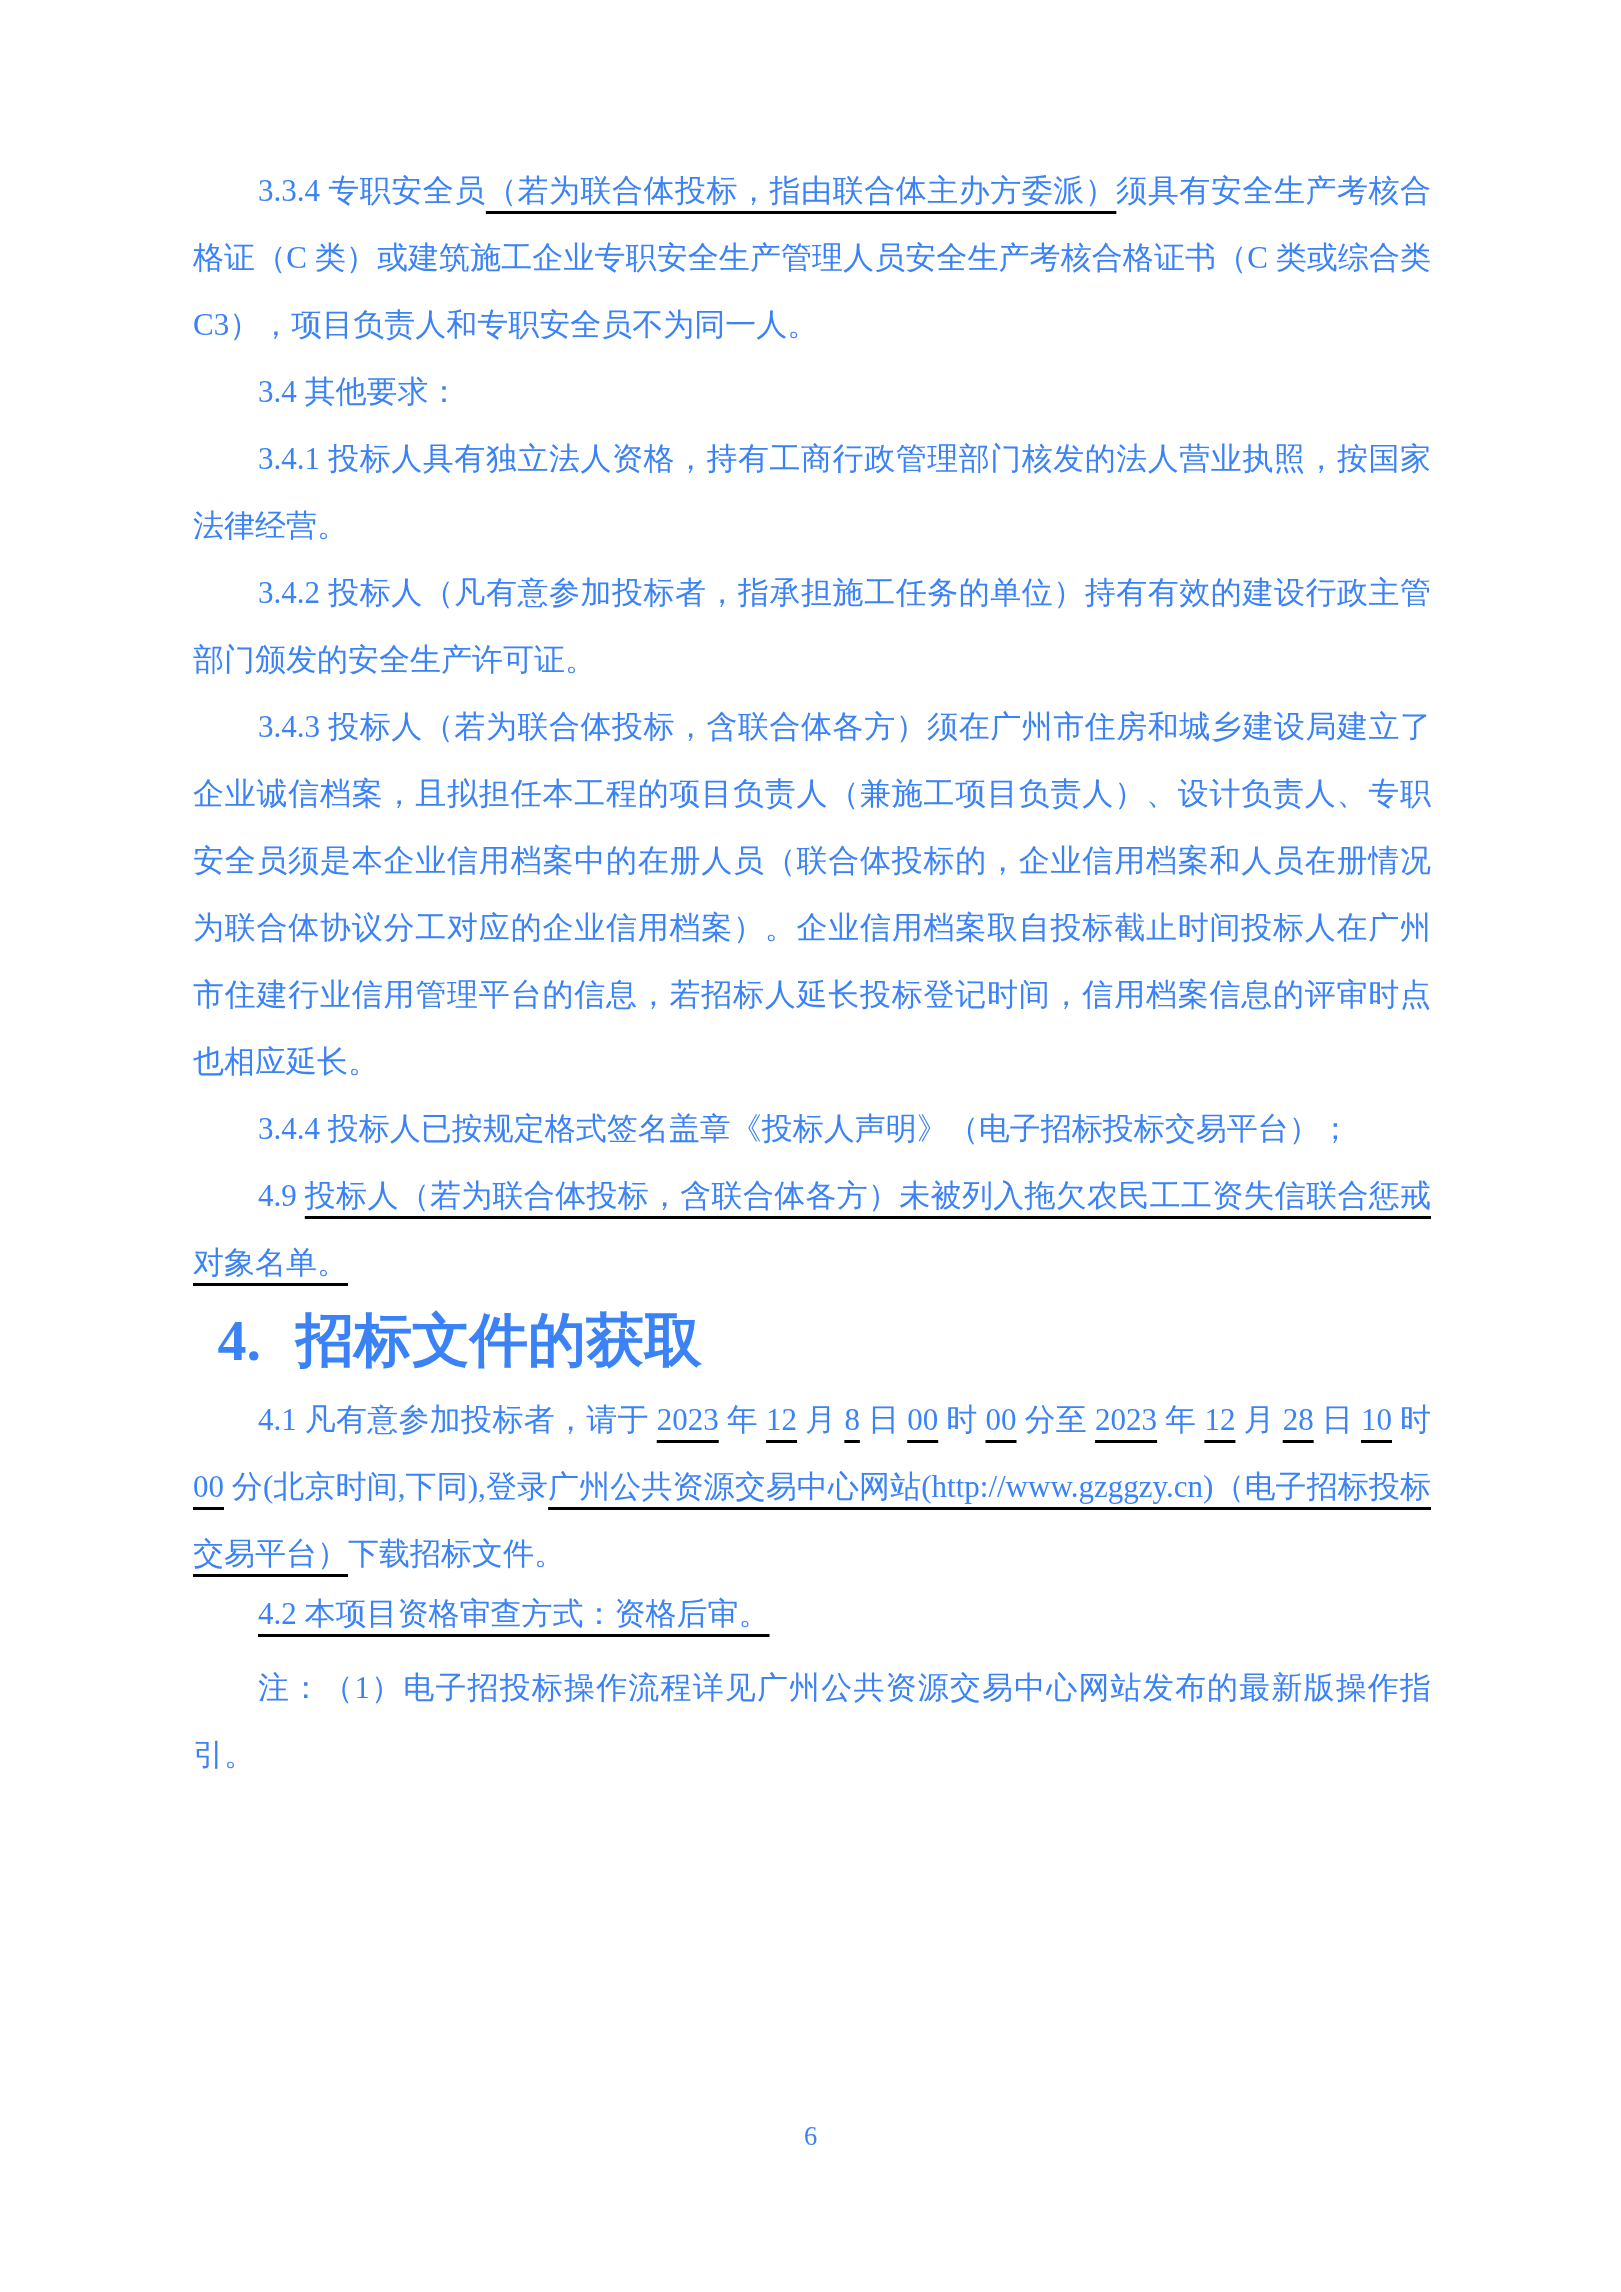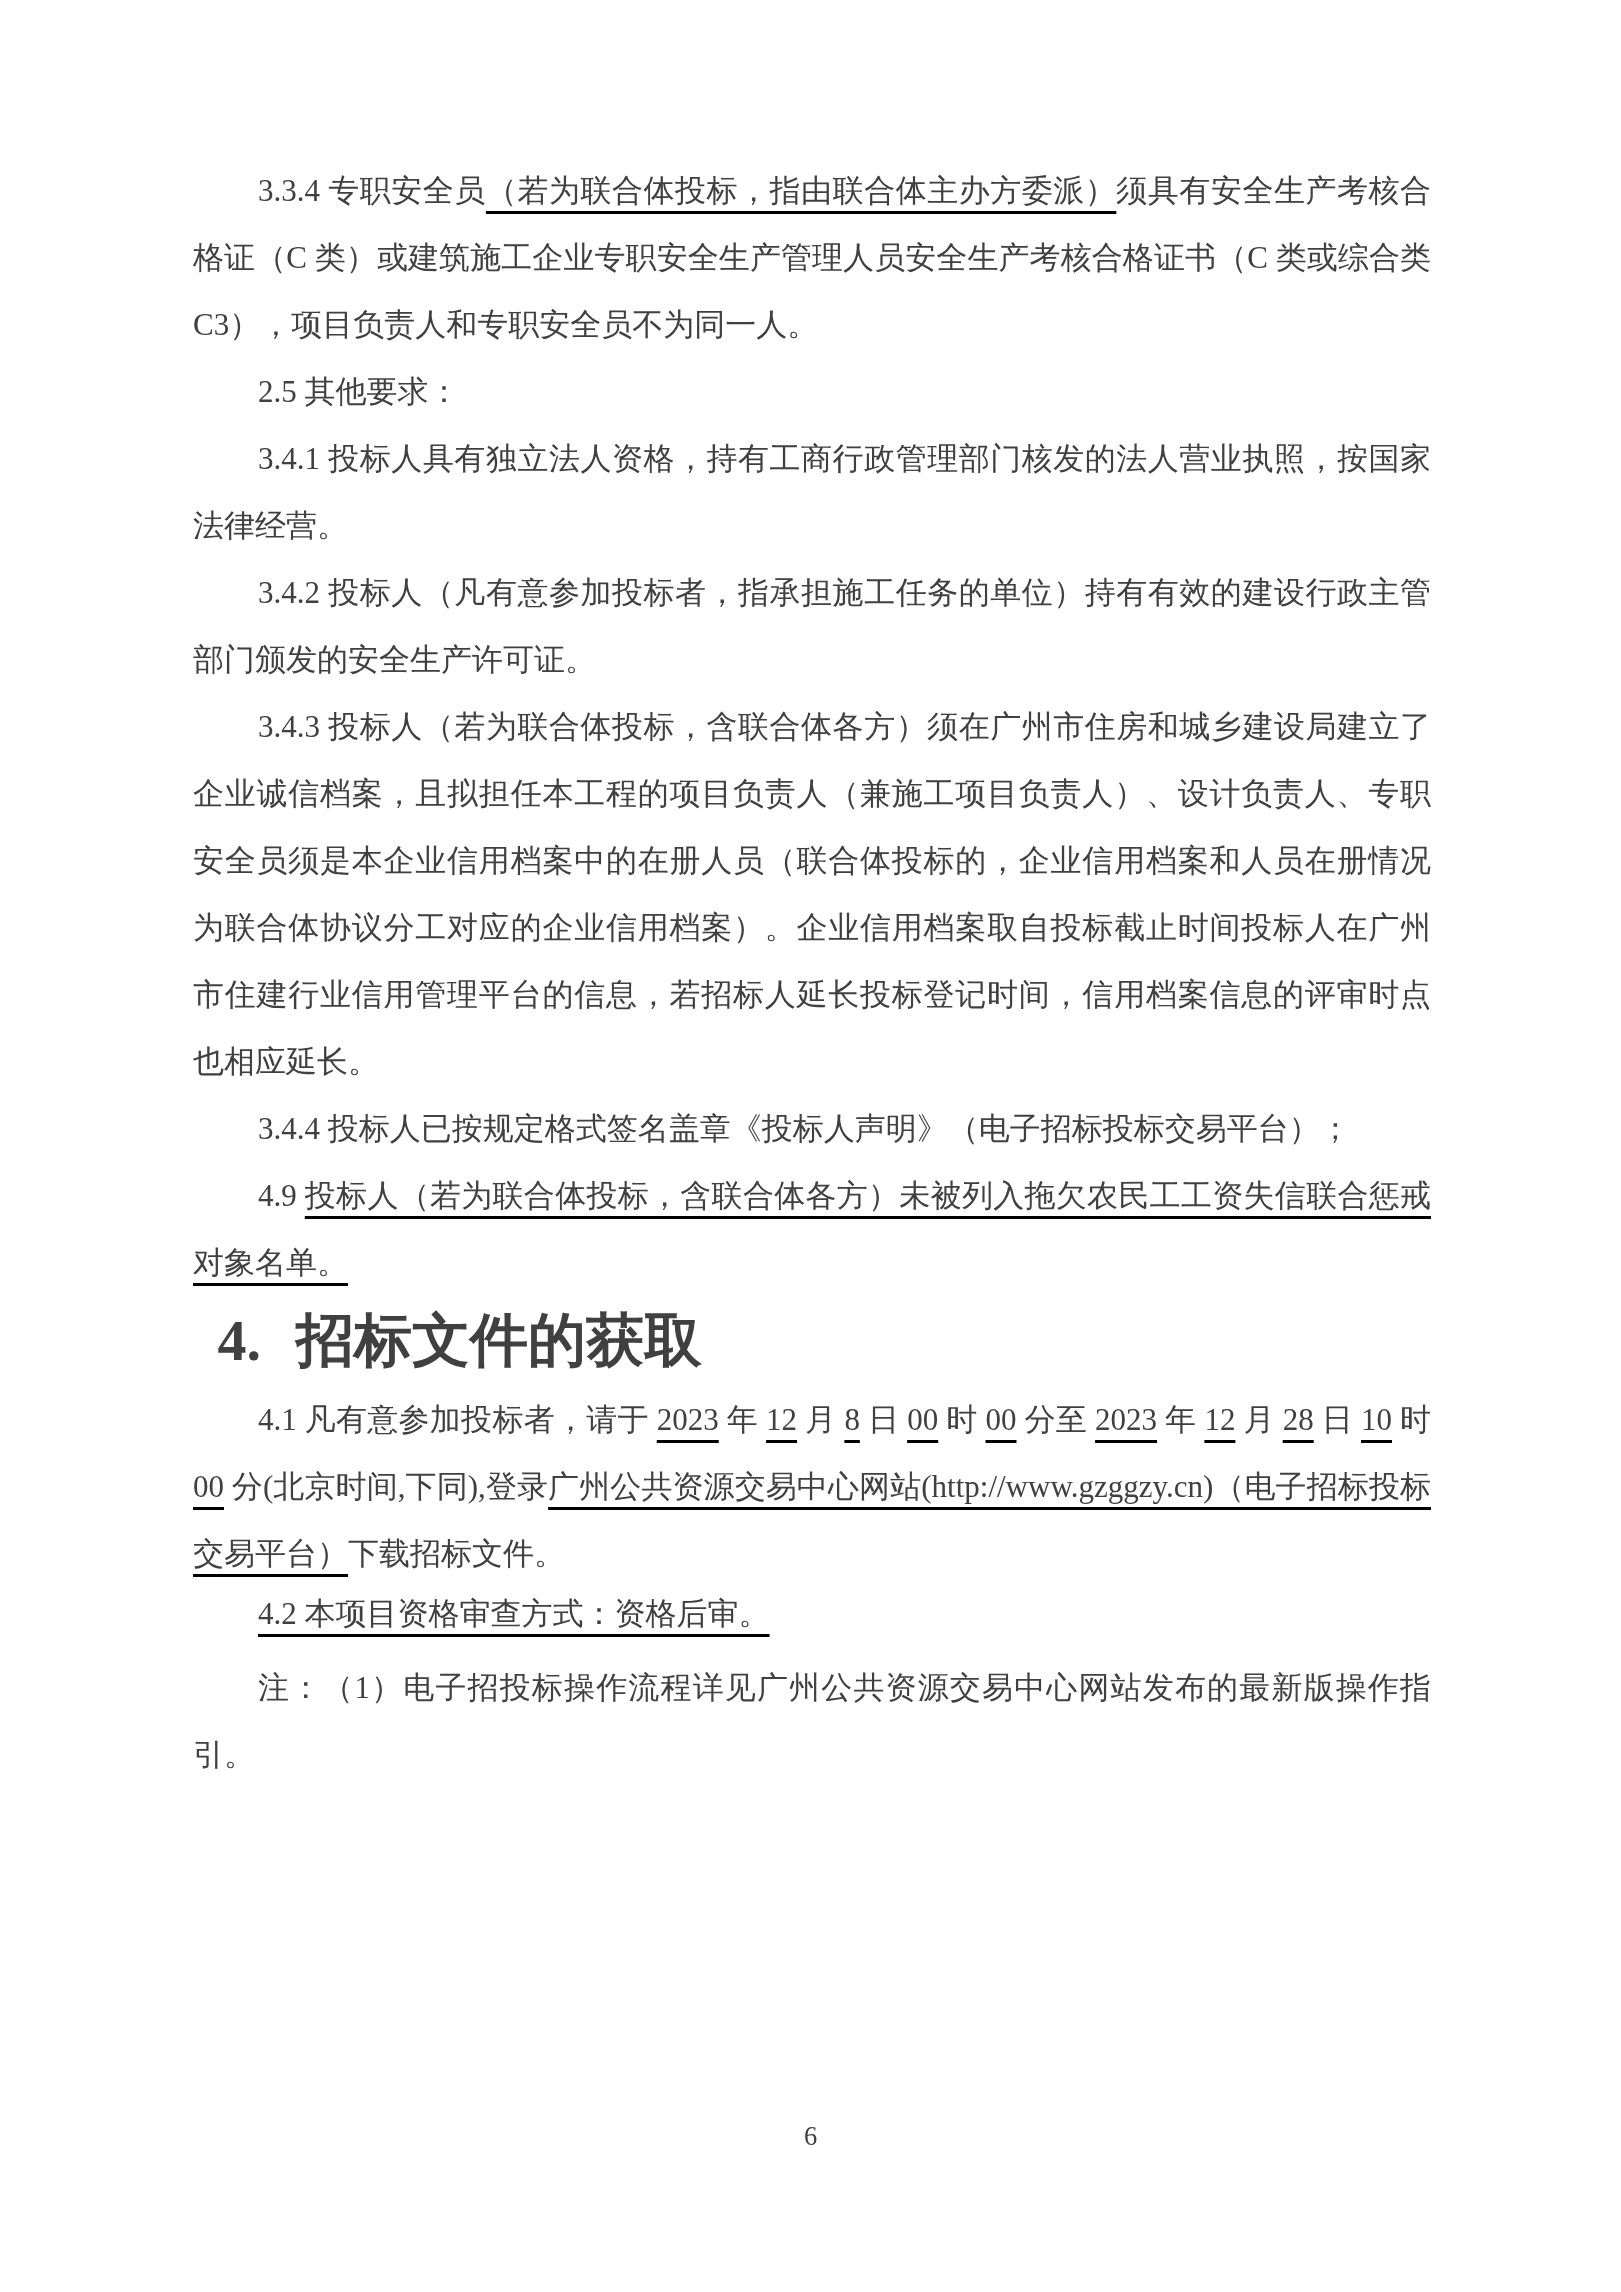--- a/index.html
+++ b/index.html
@@ -5,21 +5,21 @@
   html, body {
     margin: 0;
     padding: 0;
     background: #ffffff;
   }
   .page {
     position: relative;
     width: 1621px;
     height: 2293px;
     background: #ffffff;
-    color: #404040;
+    color: #3b82f6;
     font-family: "Liberation Serif", "DejaVu Serif", serif;
     overflow: hidden;
   }
   .content {
     position: absolute;
     top: 157px;
     left: 193px;
     width: 1238px;
   }
   .para {
@@ -61,21 +61,21 @@
     font-size: 26.5px;
     line-height: 39px;
   }
 </style>
 </head>
 <body>
 
 <div class="page">
   <div class="content">
       <p class="para"><span>3.3.4 专职安全员</span><span class="u">（若为联合体投标，指由联合体主办方委派）</span><span>须具有安全生产考核合格证（C 类）或建筑施工企业专职安全生产管理人员安全生产考核合格证书（C 类或综合类 C3），项目负责人和专职安全员不为同一人。</span></p>
-      <p class="para"><span>2.5 其他要求：</span></p>
+      <p class="para"><span>3.4 其他要求：</span></p>
       <p class="para"><span>3.4.1 投标人具有独立法人资格，持有工商行政管理部门核发的法人营业执照，按国家法律经营。</span></p>
       <p class="para"><span>3.4.2 投标人（凡有意参加投标者，指承担施工任务的单位）持有有效的建设行政主管部门颁发的安全生产许可证。</span></p>
       <p class="para"><span>3.4.3 投标人（若为联合体投标，含联合体各方）须在广州市住房和城乡建设局建立了企业诚信档案，且拟担任本工程的项目负责人（兼施工项目负责人）、设计负责人、专职安全员须是本企业信用档案中的在册人员（联合体投标的，企业信用档案和人员在册情况为联合体协议分工对应的企业信用档案）。企业信用档案取自投标截止时间投标人在广州市住建行业信用管理平台的信息，若招标人延长投标登记时间，信用档案信息的评审时点也相应延长。</span></p>
       <p class="para"><span>3.4.4 投标人已按规定格式签名盖章《投标人声明》（电子招标投标交易平台）；</span></p>
       <p class="para"><span>4.9 </span><span class="u">投标人（若为联合体投标，含联合体各方）未被列入拖欠农民工工资失信联合惩戒对象名单。</span></p>
       <h2 class="heading"><span class="h-num">4.</span><span class="h-title">招标文件的获取</span></h2>
       <p class="para"><span>4.1 凡有意参加投标者，请于 </span><span class="u">2023</span><span> 年 </span><span class="u">12</span><span> 月 </span><span class="u">8</span><span> 日 </span><span class="u">00</span><span> 时 </span><span class="u">00</span><span> 分至 </span><span class="u">2023</span><span> 年 </span><span class="u">12</span><span> 月 </span><span class="u">28</span><span> 日 </span><span class="u">10</span><span> 时 </span><span class="u">00</span><span> 分(北京时间,下同),登录</span><span class="u">广州公共资源交易中心网站(http://www.gzggzy.cn)（电子招标投标交易平台）</span><span>下载招标文件。</span></p>
       <p class="para tight"><span class="u">4.2 本项目资格审查方式：资格后审。</span></p>
       <p class="para note"><span>注：（1）电子招投标操作流程详见广州公共资源交易中心网站发布的最新版操作指引。</span></p>
     </div>

